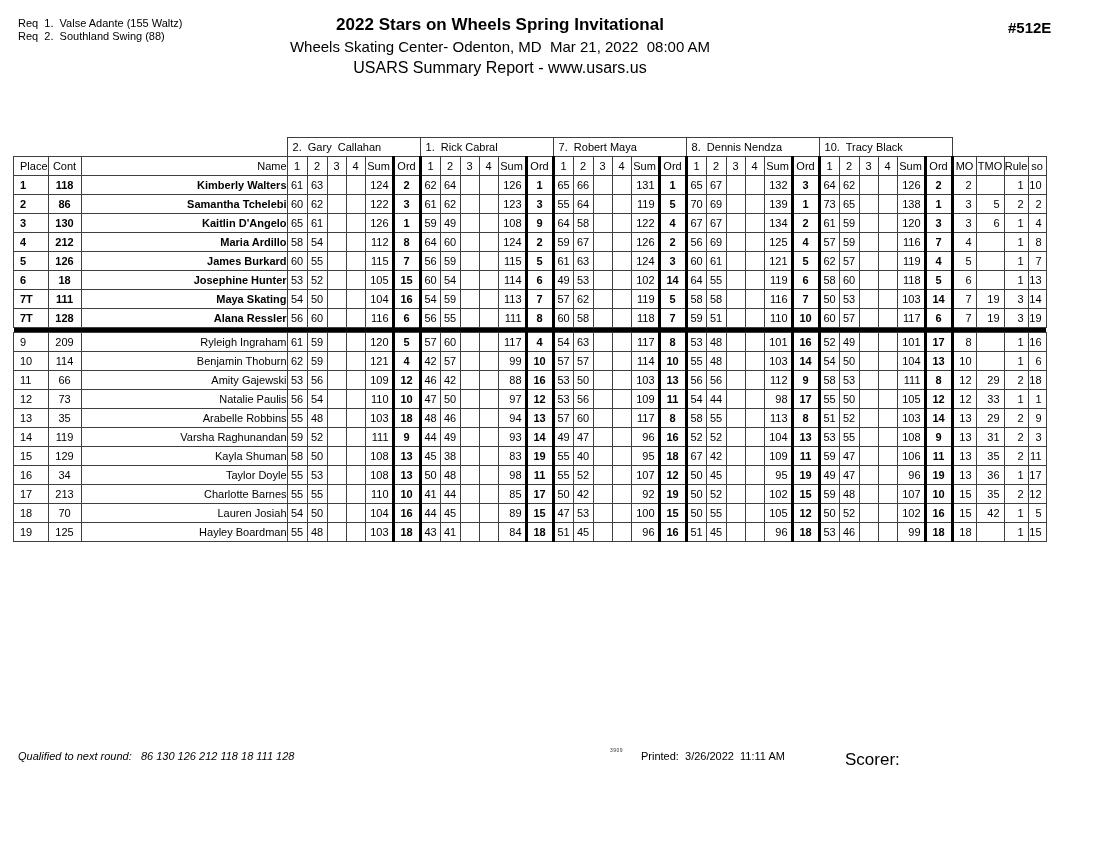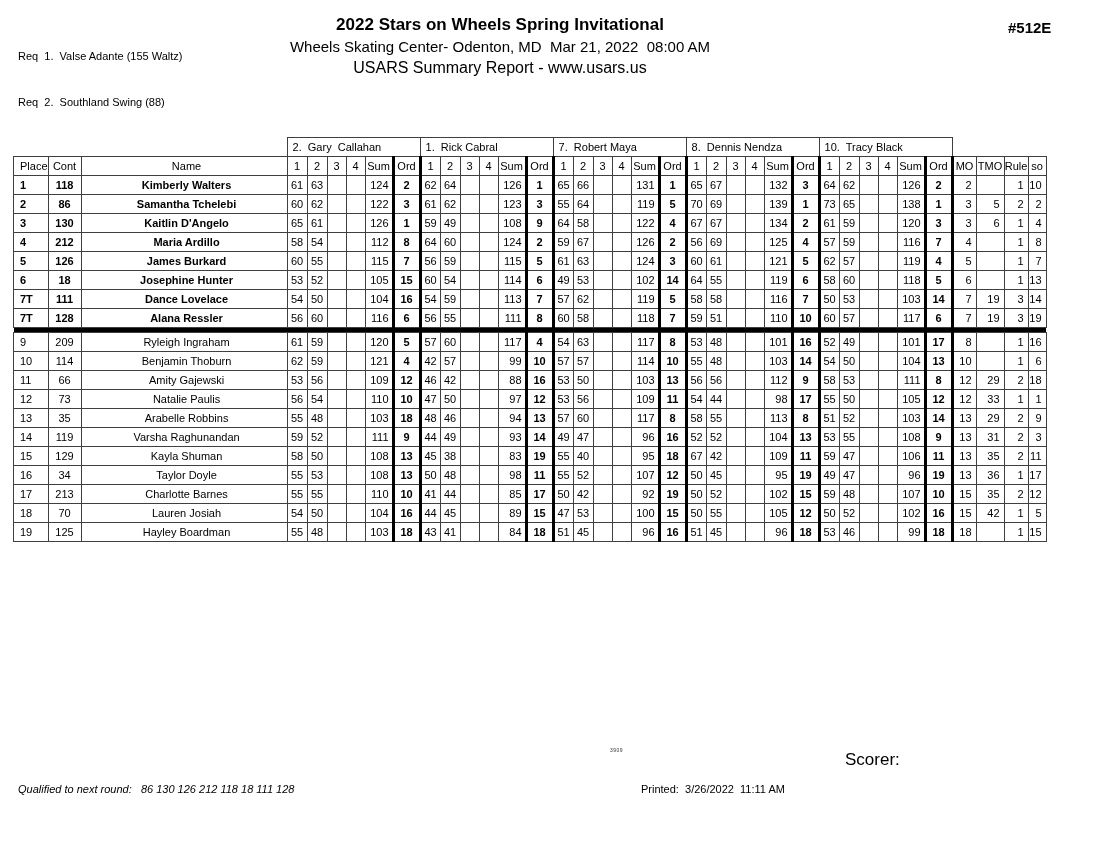--- a/index.html
+++ b/index.html
@@ -1,34 +1,34 @@
 <!DOCTYPE html>
 <html><head>
 <meta charset="utf-8">
 <style>
   html,body{margin:0;padding:0;}
   body{width:1100px;height:850px;background:#ffffff;position:relative;
        font-family:"Liberation Sans",sans-serif;color:#000;overflow:hidden;}
-  .pre{white-space:pre;margin-top:33px;}
+  .pre{white-space:pre;}
 
   #req-block{position:absolute;left:18px;top:17px;font-size:11px;line-height:13px;}
   #title-block{position:absolute;left:0;top:14px;width:1000px;text-align:center;}
   #title-line1{font-size:17px;font-weight:bold;line-height:22px;}
   #title-line2{font-size:15px;line-height:21px;white-space:pre;}
   #title-line3{font-size:19px;font-weight:bold;line-height:24px;}
   #title-line4{font-size:16px;line-height:22px;}
   #event-code{position:absolute;left:1008px;top:19px;font-size:15px;font-weight:bold;}
 
   #results-table{position:absolute;left:13px;top:137px;border-collapse:collapse;table-layout:fixed;}
   #results-table td{border:1px solid #3f3f3f;height:18px;padding:0;font-size:11px;line-height:18px;
        overflow:hidden;white-space:pre;text-align:center;vertical-align:middle;}
   #results-table td.nob{border:none;}
   #results-table td.jname{text-align:left;padding-left:5px;}
   #results-table td.place{text-align:left;padding-left:6px;}
-  #results-table td.name{text-align:center;padding-left:5px;}
+  #results-table td.name{text-align:right;padding-left:5px;}
   #results-table td.sum{text-align:right;padding-right:3px;}
   #results-table td.ord{border-left:3px solid #000;border-right:3px solid #000;font-weight:bold;}
   #results-table td.ordh{border-left:3px solid #000;border-right:3px solid #000;}
   #results-table td.mo,#results-table td.tmo,#results-table td.rule,#results-table td.so{text-align:right;padding-right:4px;}
   #results-table tr.bold td.place,#results-table tr.bold td.cont,#results-table tr.bold td.name{font-weight:bold;}
   #results-table tr.sep td{border-left:none;border-right:none;background:#000;height:4px;line-height:4px;}
 
   #qualified{position:absolute;left:18px;top:750px;font-size:11px;font-style:italic;}
   #version{position:absolute;left:610px;top:747px;font-size:5px;letter-spacing:0.5px;color:#333;}
   #printed{position:absolute;left:641px;top:750px;font-size:11px;}
@@ -369,21 +369,21 @@
         <td class="sum">118</td>
         <td class="ord">5</td>
         <td class="mo">6</td>
         <td class="tmo"></td>
         <td class="rule">1</td>
         <td class="so">13</td>
       </tr>
       <tr class="bold">
         <td class="place">7T</td>
         <td class="cont">111</td>
-        <td class="name">Dance Lovelace</td>
+        <td class="name">Maya Skating</td>
         <td class="score">54</td>
         <td class="score">50</td>
         <td class="score"></td>
         <td class="score"></td>
         <td class="sum">104</td>
         <td class="ord">16</td>
         <td class="score">54</td>
         <td class="score">59</td>
         <td class="score"></td>
         <td class="score"></td>

